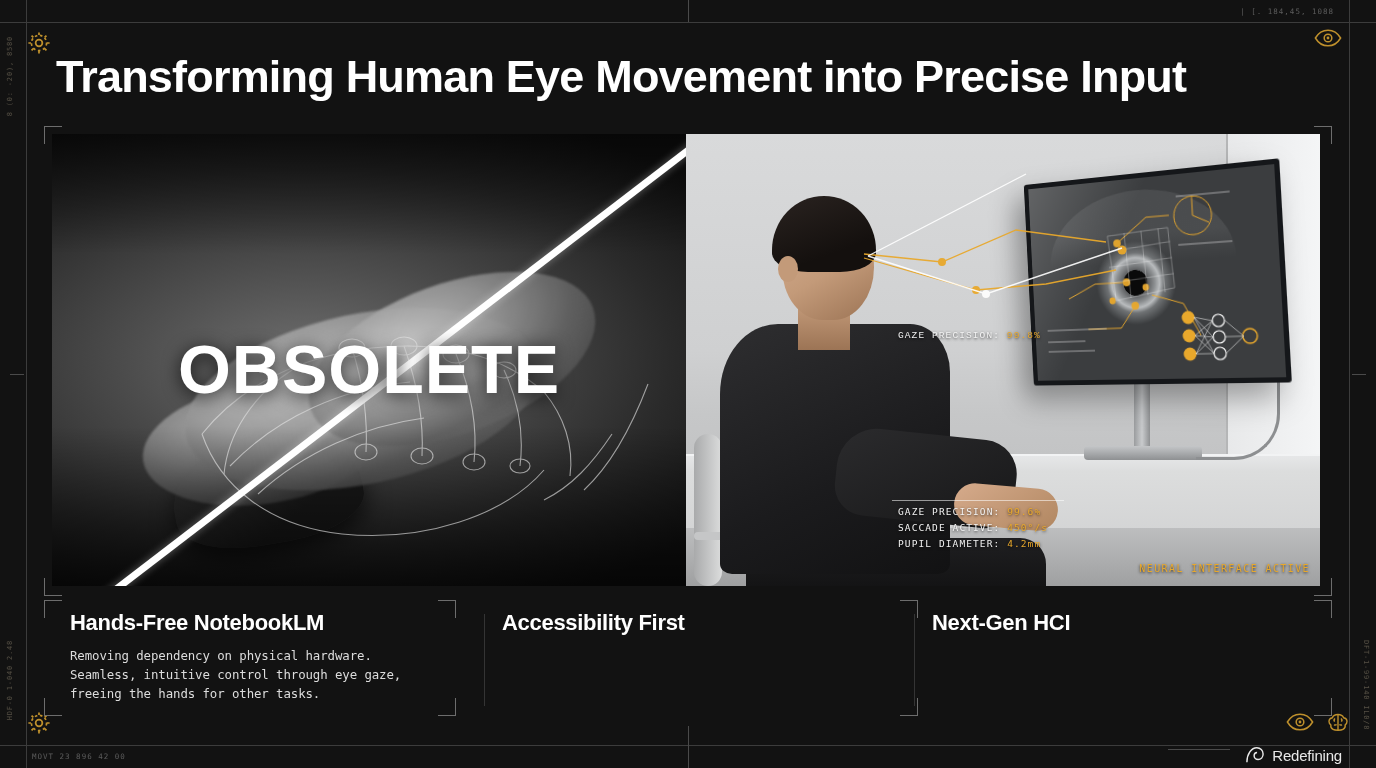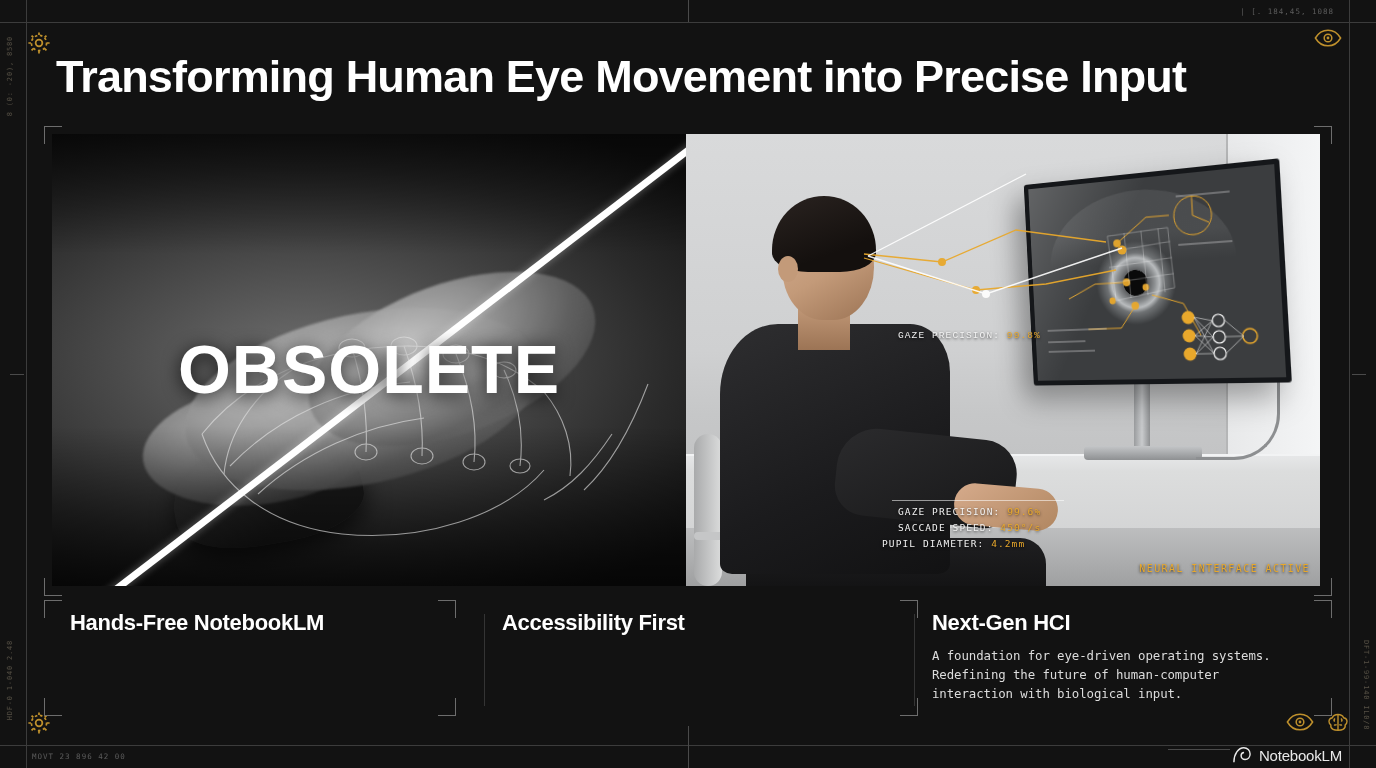--- a/index.html
+++ b/index.html
@@ -304,21 +304,21 @@
     font-size: 9.5px;
     letter-spacing: 1.1px;
     color: #f2f2f2;
     white-space: nowrap;
     text-shadow: 0 1px 3px rgba(0,0,0,.75);
   }
   .hud-text .val { color: #e8a82c; }
   .hud-top   { left: 212px; top: 196px; font-family: Liberation Mono, monospace; }
   .hud-b1    { left: 212px; top: 372px; }
   .hud-b2    { left: 212px; top: 388px; }
-  .hud-b3    { left: 196px; top: 404px; text-align: right; }
+  .hud-b3    { left: 212px; top: 404px; text-align: right; }
   .hud-rule  { position:absolute; left:206px; top:366px; width:172px; height:1px; background:rgba(255,255,255,.55); }
   .hud-active {
     position: absolute; right: 10px; bottom: 12px;
     font-family: "DejaVu Sans Mono", monospace;
     font-size: 10px; letter-spacing: 1.4px;
     color: #e8a82c;
     text-shadow: 0 1px 3px rgba(0,0,0,.8);
   }
 
   
@@ -572,21 +572,21 @@
       <div class="hud-text hud-top">
         <span>GAZE PRECISION:</span>
         <span class="val">99.8%</span>
       </div>
 
       <div class="hud-text hud-b1">
         <span>GAZE PRECISION:</span>
         <span class="val">99.6%</span>
       </div>
       <div class="hud-text hud-b2">
-        <span>SACCADE SPEED:</span>
+        <span>SACCADE ACTIVE:</span>
         <span class="val">450°/s</span>
       </div>
       <div class="hud-text hud-b3">
         <span>PUPIL DIAMETER:</span>
         <span class="val">4.2mm</span>
       </div>
 
       <div class="hud-active">NEURAL INTERFACE ACTIVE</div>
     </div>
   </div>
@@ -601,35 +601,35 @@
   <div class="bracket bk-bl" style="left:44px;  top:698px;"></div>
   <div class="bracket bk-br" style="left:438px; top:698px;"></div>
   <div class="bracket bk-tr" style="left:900px; top:600px;"></div>
   <div class="bracket bk-br" style="left:900px; top:698px;"></div>
   <div class="bracket bk-tr" style="left:1314px;top:600px;"></div>
   <div class="bracket bk-br" style="left:1314px;top:698px;"></div>
 
   <div class="cards">
     <div class="card card-1">
       <h3>Hands-Free NotebookLM</h3>
+      <p>Removing dependency on physical hardware.
+Seamless, intuitive control through eye gaze,
+freeing the hands for other tasks.</p>
     </div>
     <div class="card card-2">
       <h3>Accessibility First</h3>
     </div>
     <div class="card card-3">
       <h3>Next-Gen HCI</h3>
-      <p>A foundation for eye-driven operating systems.
-Redefining the future of human-computer
-interaction with biological input.</p>
     </div>
     <div class="card-divider cd-1"></div>
     <div class="card-divider cd-2"></div>
   </div>
 
   <div class="brand-sep"></div>
   <div class="brand">
     <svg width="20" height="18" viewBox="0 0 22 20" fill="none" stroke="#e9e9e9" stroke-width="1.6">
       <path d="M2 18 C2 9, 7 2, 13 2 C17 2, 20 5, 20 9 C20 12.5, 17.5 15, 14.5 15 C12 15, 10 13.2, 10 10.8 C10 8.8, 11.5 7.2, 13.3 7.2"></path>
     </svg>
-    <span class="brand-text">NotebookLM</span>
+    <span class="brand-text">Redefining</span>
   </div>
 
 </div>
 
 </body></html>

